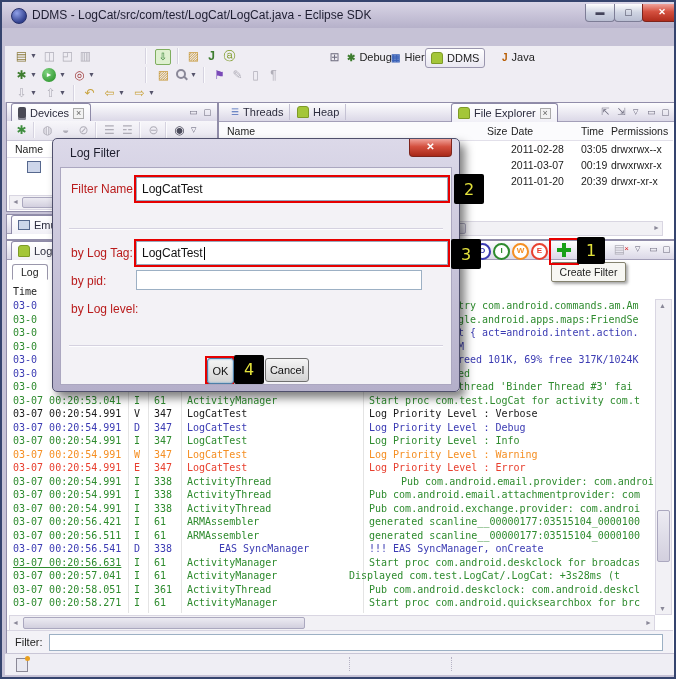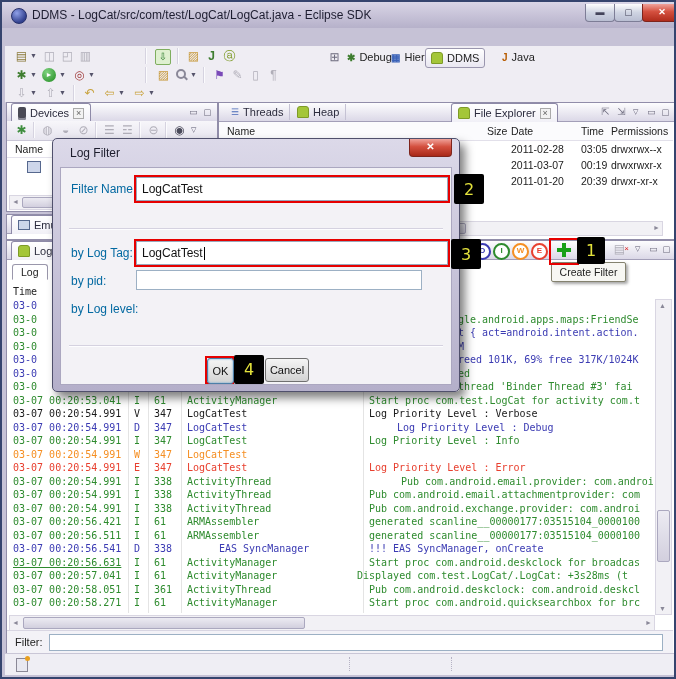--- a/index.html
+++ b/index.html
@@ -71,21 +71,21 @@
   .textbox{background:#fff;border:1px solid #9cb0c4;font-size:12px;color:#111;display:flex;align-items:center;
            padding:0 5px;box-sizing:border-box;}
   
   #dialog{left:50px;top:136px;width:406px;height:252px;z-index:50;border:1px solid #50506c;border-radius:5px;
           background:linear-gradient(#dcd9e9,#b4afca);box-shadow:5px 6px 10px rgba(0,0,0,.5);}
   #dlg-title{left:17px;top:7px;font-size:12px;color:#1c1c2c;}
   #dlg-close{left:356px;top:0px;width:41px;height:17px;border:1px solid #7e241c;border-top:none;border-radius:0 0 4px 4px;
              background:linear-gradient(#f0a29a,#d4503f 45%,#a82818);color:#fff;font-size:10px;font-weight:bold;
              text-align:center;line-height:15px;}
   #dlg-content{left:7px;top:28px;width:390px;height:216px;background:#f3f2f6;border:1px solid #aba7c0;}
-  .dlbl{position:absolute;font-size:12px;color:#0369a1;}
+  .dlbl{position:absolute;font-size:12px;color:#b91c1c;}
   .redbox{position:absolute;border:2px solid #e60000;}
   .dsep{position:absolute;height:1px;background:#d5d2e0;border-bottom:1px solid #fdfdff;}
   .w7btn{position:absolute;border:1px solid #707070;border-radius:3px;font-size:11px;color:#111;
          background:linear-gradient(#f5f5f5,#e4e4e4 50%,#d3d3d3);text-align:center;}
   .combo{position:absolute;border:1px solid #8a94a8;background:linear-gradient(#f9f9fa,#e7e7ec);
          font-size:11.5px;color:#111;display:flex;align-items:center;padding:0 6px;box-sizing:border-box;}
   .combo .arr{position:absolute;right:6px;font-size:8px;color:#333;}
   .caret{display:inline-block;width:1px;height:13px;background:#000;margin-left:1px;}
   
   .badge{position:absolute;z-index:60;background:#000;color:#e3e23c;font-size:16px;font-family:"DejaVu Sans",sans-serif;
@@ -303,40 +303,41 @@
       <div class="gridline" style="left:139px;top:0;height:314px;"></div>
       <div class="gridline" style="left:172px;top:0;height:314px;"></div>
       <div class="gridline" style="left:354px;top:0;height:314px;"></div>
     <span class="abs mono" style="left: 4px; top: 1px; color: rgb(59, 59, 179);">03-0</span>
         <span class="abs mono" style="left: 4px; top: 14.5px; color: rgb(46, 139, 46);">03-0</span>
         <span class="abs mono" style="left: 4px; top: 28px; color: rgb(46, 139, 46);">03-0</span>
         <span class="abs mono" style="left: 4px; top: 41.5px; color: rgb(46, 139, 46);">03-0</span>
         <span class="abs mono" style="left: 4px; top: 55px; color: rgb(59, 59, 179);">03-0</span>
         <span class="abs mono" style="left: 4px; top: 68.5px; color: rgb(59, 59, 179);">03-0</span>
         <span class="abs mono" style="left: 4px; top: 82px; color: rgb(46, 139, 46);">03-0</span>
+        <span class="abs mono" style="left: 449px; top: 1px; color: rgb(46, 139, 46);">try com.android.commands.am.Am</span>
         <span class="abs mono" style="left: 449px; top: 14.5px; color: rgb(46, 139, 46);">gle.android.apps.maps:FriendSe</span>
         <span class="abs mono" style="left: 449px; top: 28px; color: rgb(59, 59, 179);">t { act=android.intent.action.</span>
         <span class="abs mono" style="left: 449px; top: 41.5px; color: rgb(59, 59, 179);">M</span>
         <span class="abs mono" style="left: 449px; top: 55px; color: rgb(59, 59, 179);">reed 101K, 69% free 317K/1024K</span>
         <span class="abs mono" style="left: 449px; top: 68.5px; color: rgb(46, 139, 46);">ed</span>
         <span class="abs mono" style="left: 449px; top: 82px; color: rgb(46, 139, 46);">thread 'Binder Thread #3' fai</span>
         <div class="logrow mono" style="position: absolute; left: 0px; top: 95.5px; width: 644px; height: 13px; color: rgb(46, 139, 46);"><span style="left: 4px;">03-07 00:20:53.041</span><span style="left: 125px;">I</span><span style="left: 145px;">61</span><span style="left: 178px;">ActivityManager</span><span style="left: 360px;">Start proc com.test.LogCat for activity com.t</span></div>
         <div class="logrow mono" style="position: absolute; left: 0px; top: 109px; width: 644px; height: 13px; color: rgb(26, 26, 26);"><span style="left: 4px;">03-07 00:20:54.991</span><span style="left: 125px;">V</span><span style="left: 145px;">347</span><span style="left: 178px;">LogCatTest</span><span style="left: 360px;">Log Priority Level : Verbose</span></div>
-        <div class="logrow mono" style="position: absolute; left: 0px; top: 122.5px; width: 644px; height: 13px; color: rgb(59, 59, 179);"><span style="left: 4px;">03-07 00:20:54.991</span><span style="left: 125px;">D</span><span style="left: 145px;">347</span><span style="left: 178px;">LogCatTest</span><span style="left: 360px; margin-left: 28px;">Log Priority Level : Debug</span></div>
+        <div class="logrow mono" style="position: absolute; left: 0px; top: 122.5px; width: 644px; height: 13px; color: rgb(59, 59, 179);"><span style="left: 4px;">03-07 00:20:54.991</span><span style="left: 125px;">D</span><span style="left: 145px;">347</span><span style="left: 178px;">LogCatTest</span><span style="left: 360px;">Log Priority Level : Debug</span></div>
         <div class="logrow mono" style="position: absolute; left: 0px; top: 136px; width: 644px; height: 13px; color: rgb(46, 139, 46);"><span style="left: 4px;">03-07 00:20:54.991</span><span style="left: 125px;">I</span><span style="left: 145px;">347</span><span style="left: 178px;">LogCatTest</span><span style="left: 360px;">Log Priority Level : Info</span></div>
-        <div class="logrow mono" style="position: absolute; left: 0px; top: 149.5px; width: 644px; height: 13px; color: rgb(245, 143, 35);"><span style="left: 4px;">03-07 00:20:54.991</span><span style="left: 125px;">W</span><span style="left: 145px;">347</span><span style="left: 178px;">LogCatTest</span></div>
+        <div class="logrow mono" style="position: absolute; left: 0px; top: 149.5px; width: 644px; height: 13px; color: rgb(245, 143, 35);"><span style="left: 4px;">03-07 00:20:54.991</span><span style="left: 125px;">W</span><span style="left: 145px;">347</span><span style="left: 178px;">LogCatTest</span><span style="left: 360px;">Log Priority Level : Warning</span></div>
         <div class="logrow mono" style="position: absolute; left: 0px; top: 163px; width: 644px; height: 13px; color: rgb(232, 64, 47);"><span style="left: 4px;">03-07 00:20:54.991</span><span style="left: 125px;">E</span><span style="left: 145px;">347</span><span style="left: 178px;">LogCatTest</span><span style="left: 360px;">Log Priority Level : Error</span></div>
         <div class="logrow mono" style="position: absolute; left: 0px; top: 176.5px; width: 644px; height: 13px; color: rgb(46, 139, 46);"><span style="left: 4px;">03-07 00:20:54.991</span><span style="left: 125px;">I</span><span style="left: 145px;">338</span><span style="left: 178px;">ActivityThread</span><span style="left: 360px; margin-left: 32px;">Pub com.android.email.provider: com.android.e</span></div>
         <div class="logrow mono" style="position: absolute; left: 0px; top: 190px; width: 644px; height: 13px; color: rgb(46, 139, 46);"><span style="left: 4px;">03-07 00:20:54.991</span><span style="left: 125px;">I</span><span style="left: 145px;">338</span><span style="left: 178px;">ActivityThread</span><span style="left: 360px;">Pub com.android.email.attachmentprovider: com</span></div>
         <div class="logrow mono" style="position: absolute; left: 0px; top: 203.5px; width: 644px; height: 13px; color: rgb(46, 139, 46);"><span style="left: 4px;">03-07 00:20:54.991</span><span style="left: 125px;">I</span><span style="left: 145px;">338</span><span style="left: 178px;">ActivityThread</span><span style="left: 360px;">Pub com.android.exchange.provider: com.androi</span></div>
         <div class="logrow mono" style="position: absolute; left: 0px; top: 217px; width: 644px; height: 13px; color: rgb(46, 139, 46);"><span style="left: 4px;">03-07 00:20:56.421</span><span style="left: 125px;">I</span><span style="left: 145px;">61</span><span style="left: 178px;">ARMAssembler</span><span style="left: 360px;">generated scanline__00000177:03515104_0000100</span></div>
         <div class="logrow mono" style="position: absolute; left: 0px; top: 230.5px; width: 644px; height: 13px; color: rgb(46, 139, 46); text-align: right;"><span style="left: 4px;">03-07 00:20:56.511</span><span style="left: 125px;">I</span><span style="left: 145px;">61</span><span style="left: 178px;">ARMAssembler</span><span style="left: 360px;">generated scanline__00000177:03515104_0000100</span></div>
         <div class="logrow mono" style="position: absolute; left: 0px; top: 244px; width: 644px; height: 13px; color: rgb(59, 59, 179);"><span style="left: 4px;">03-07 00:20:56.541</span><span style="left: 125px;">D</span><span style="left: 145px;">338</span><span style="left: 178px; margin-left: 32px;">EAS SyncManager</span><span style="left: 360px;">!!! EAS SyncManager, onCreate</span></div>
         <div class="logrow mono" style="position: absolute; left: 0px; top: 257.5px; width: 644px; height: 13px; color: rgb(46, 139, 46);"><span style="left: 4px; text-decoration: underline;">03-07 00:20:56.631</span><span style="left: 125px;">I</span><span style="left: 145px;">61</span><span style="left: 178px;">ActivityManager</span><span style="left: 360px;">Start proc com.android.deskclock for broadcas</span></div>
-        <div class="logrow mono" style="position: absolute; left: 0px; top: 271px; width: 644px; height: 13px; color: rgb(46, 139, 46);"><span style="left: 4px;">03-07 00:20:57.041</span><span style="left: 125px;">I</span><span style="left: 145px;">61</span><span style="left: 178px;">ActivityManager</span><span style="left: 348px;">Displayed com.test.LogCat/.LogCat: +3s28ms (t</span></div>
+        <div class="logrow mono" style="position: absolute; left: 0px; top: 271px; width: 644px; height: 13px; color: rgb(46, 139, 46);"><span style="left: 4px;">03-07 00:20:57.041</span><span style="left: 125px;">I</span><span style="left: 145px;">61</span><span style="left: 178px;">ActivityManager</span><span style="left: 340px;">Displayed com.test.LogCat/.LogCat: +3s28ms (t</span></div>
         <div class="logrow mono" style="position: absolute; left: 0px; top: 284.5px; width: 644px; height: 13px; color: rgb(46, 139, 46);"><span style="left: 4px;">03-07 00:20:58.051</span><span style="left: 125px;">I</span><span style="left: 145px;">361</span><span style="left: 178px;">ActivityThread</span><span style="left: 360px;">Pub com.android.deskclock: com.android.deskcl</span></div>
         <div class="logrow mono" style="position: absolute; left: 0px; top: 298px; width: 644px; height: 13px; color: rgb(46, 139, 46);"><span style="left: 4px;">03-07 00:20:58.271</span><span style="left: 125px;">I</span><span style="left: 145px;">61</span><span style="left: 178px;">ActivityManager</span><span style="left: 360px;">Start proc com.android.quicksearchbox for brc</span></div>
       </div>
 
     <div class="sb abs" style="left:648px;top:58px;width:15px;height:314px;">
       <span class="sbarrow" style="left:1px;top:0;">▲</span>
       <div class="sbthumb" style="left:1px;top:210px;width:11px;height:50px;"></div>
       <span class="sbarrow" style="left:1px;bottom:0;">▼</span>
     </div>
 

